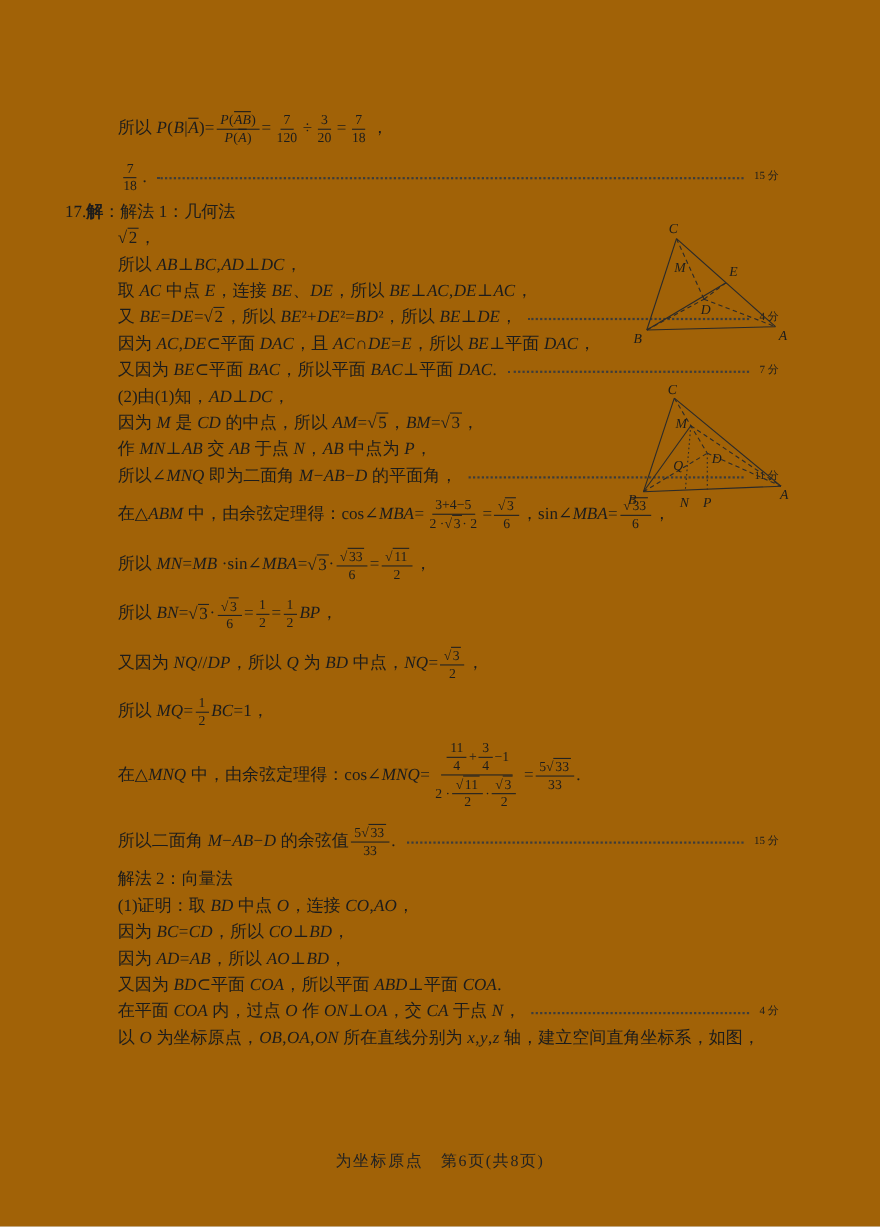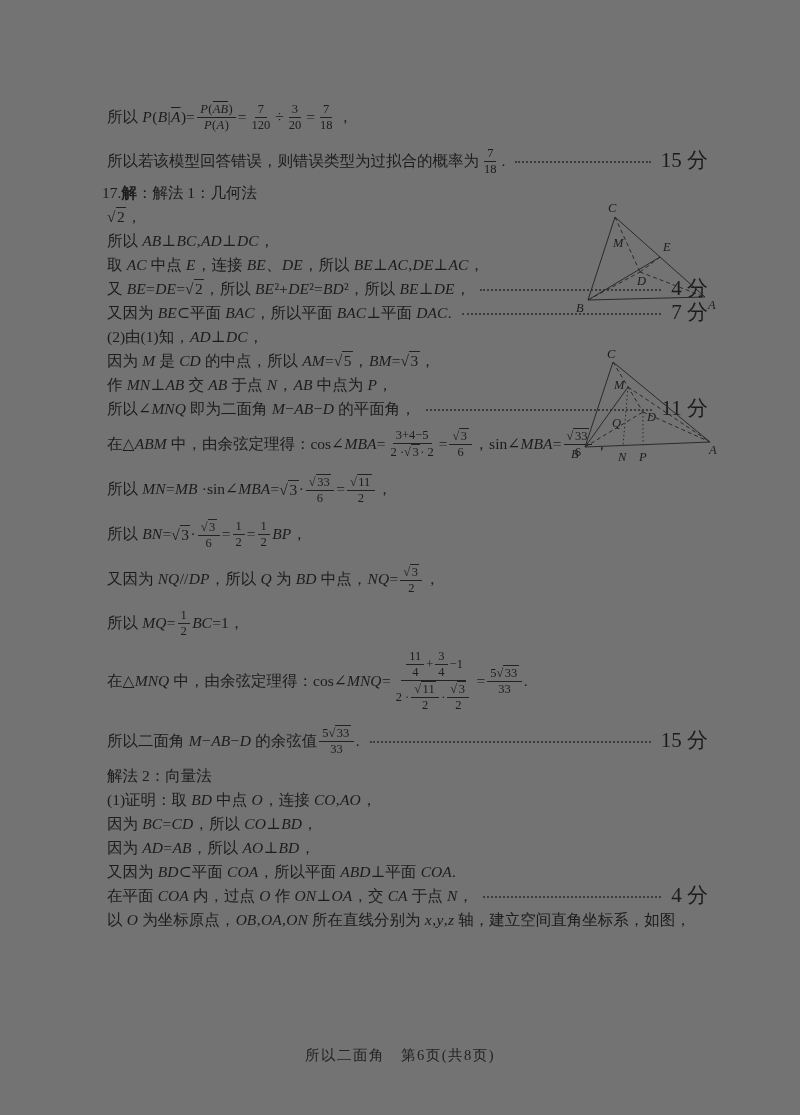--- a/index.html
+++ b/index.html
@@ -1,35 +1,35 @@
 <!DOCTYPE html>
 <html><head>
 <meta charset="utf-8">
 <style>
   html,body{margin:0;padding:0;background:#ddd;}
-  .page{position:relative;width:800px;height:1115px;background:#737373;overflow:hidden;
+  .page{position:relative;width:800px;height:1115px;background:#a16207;overflow:hidden;
         font-family:"Liberation Serif","DejaVu Serif",serif;color:#1c1c1c;text-decoration:underline;}
   .content{position:absolute;left:0;top:93px;width:800px;}
   .line{display:flex;align-items:center;height:24px;padding-left:107px;padding-right:92px;
         font-size:15.5px;line-height:1.2;}
-  .line.ind0{padding-left:102px;}
+  .line.ind0{padding-left:59px;}
   .f1{height:48px}.f2{height:40px}.f3{height:46px}.f4{height:45px}.f5{height:42px}.f6{height:74px}
   .tks{white-space:nowrap;display:inline-flex;align-items:center;}
   .mrun i{font-style:italic;padding:0 .4px;}
   .rm{font-style:normal;}
   .bd{font-weight:bold;}
   .frac{display:inline-flex;flex-direction:column;align-items:center;vertical-align:middle;
         font-size:12.5px;line-height:1.2;margin:0 2px;}
   .num{border-bottom:1px solid #222;padding:0 3px;white-space:nowrap;display:inline-flex;align-items:center;}
   .den{padding:0 3px;white-space:nowrap;display:inline-flex;align-items:center;}
   .sqrt{white-space:nowrap;display:inline-flex;align-items:baseline;}
   .rad{border-top:1px solid #222;padding:0 1.5px;}
   .ovl{text-decoration:overline;}
   .leader{flex:1 1 auto;height:0;border-top:2px dotted #3c3c3c;margin:2px 10px 0 10px;}
-  .score{white-space:nowrap;font-size:21px;}
+  .score{white-space:nowrap;font-size:10px;}
   .footer{position:absolute;left:0;top:1046px;width:800px;text-align:center;font-size:14.5px;
           letter-spacing:1.5px;color:#222;}
   .diagram{position:absolute;}
   .diagram text{font-family:"Liberation Serif","DejaVu Serif",serif;font-style:italic;
           font-size:12.5px;fill:#1c1c1c;}
   .diagram line{stroke:#2a2a2a;stroke-width:1;}
   .diagram .dash{stroke-dasharray:4 3;}
   .diagram .dot{stroke-dasharray:1.5 2.5;}
 </style>
 </head>
@@ -80,21 +80,20 @@
             </span>
             <span class="den">
               <span class="mrun"><span>18</span></span>
             </span>
           </span>
           <span class="mrun"><span>，</span></span>
         </span>
       </div>
       <div class="line f2">
         <span class="tks">
-          <span class="mrun"><span>所以若该模型回答错误，则错误类型为过拟合的概率为</span></span>
           <span class="frac">
             <span class="num">
               <span class="mrun"><span>7</span></span>
             </span>
             <span class="den">
               <span class="mrun"><span>18</span></span>
             </span>
           </span>
           <span class="mrun"><span>.</span></span>
         </span>
@@ -131,20 +130,25 @@
         <span class="tks">
           <span class="mrun"><span>又 </span><i>BE</i><span>=</span><i>DE</i><span>=</span></span>
           <span class="sqrt">
             <span>√</span>
             <span class="rad"><span class="mrun"><span>2</span></span></span>
           </span>
           <span class="mrun"><span>，所以 </span><i>BE</i><span>²+</span><i>DE</i><span>²=</span><i>BD</i><span>²，所以 </span><i>BE</i><span>⊥</span><i>DE</i><span>，</span></span>
         </span>
         <span class="leader"></span>
         <span class="score">4 分</span>
+      </div>
+      <div class="line">
+        <span class="tks">
+          <span class="mrun"><span>因为 </span><i>AC</i><span>,</span><i>DE</i><span>⊂平面 </span><i>DAC</i><span>，且 </span><i>AC</i><span>∩</span><i>DE</i><span>=</span><i>E</i><span>，所以 </span><i>BE</i><span>⊥平面 </span><i>DAC</i><span>，</span></span>
+        </span>
       </div>
       <div class="line">
         <span class="tks">
           <span class="mrun"><span>又因为 </span><i>BE</i><span>⊂平面 </span><i>BAC</i><span>，所以平面 </span><i>BAC</i><span>⊥平面 </span><i>DAC</i><span>.</span></span>
         </span>
         <span class="leader"></span>
         <span class="score">7 分</span>
       </div>
       <div class="line">
         <span class="tks">
@@ -492,15 +496,15 @@
     <text x="8" y="110">B</text>
     <text x="146" y="106">A</text>
     <text x="51" y="41">M</text>
     <text x="49" y="79">Q</text>
     <text x="84" y="73">D</text>
     <text x="55" y="113">N</text>
     <text x="76" y="113">P</text>
   </svg>
 
   <div class="footer">
-    <span>所以二面角　第6页(共8页)</span>
+    <span>为坐标原点　第6页(共8页)</span>
   </div>
 </div>
 
 </body></html>

